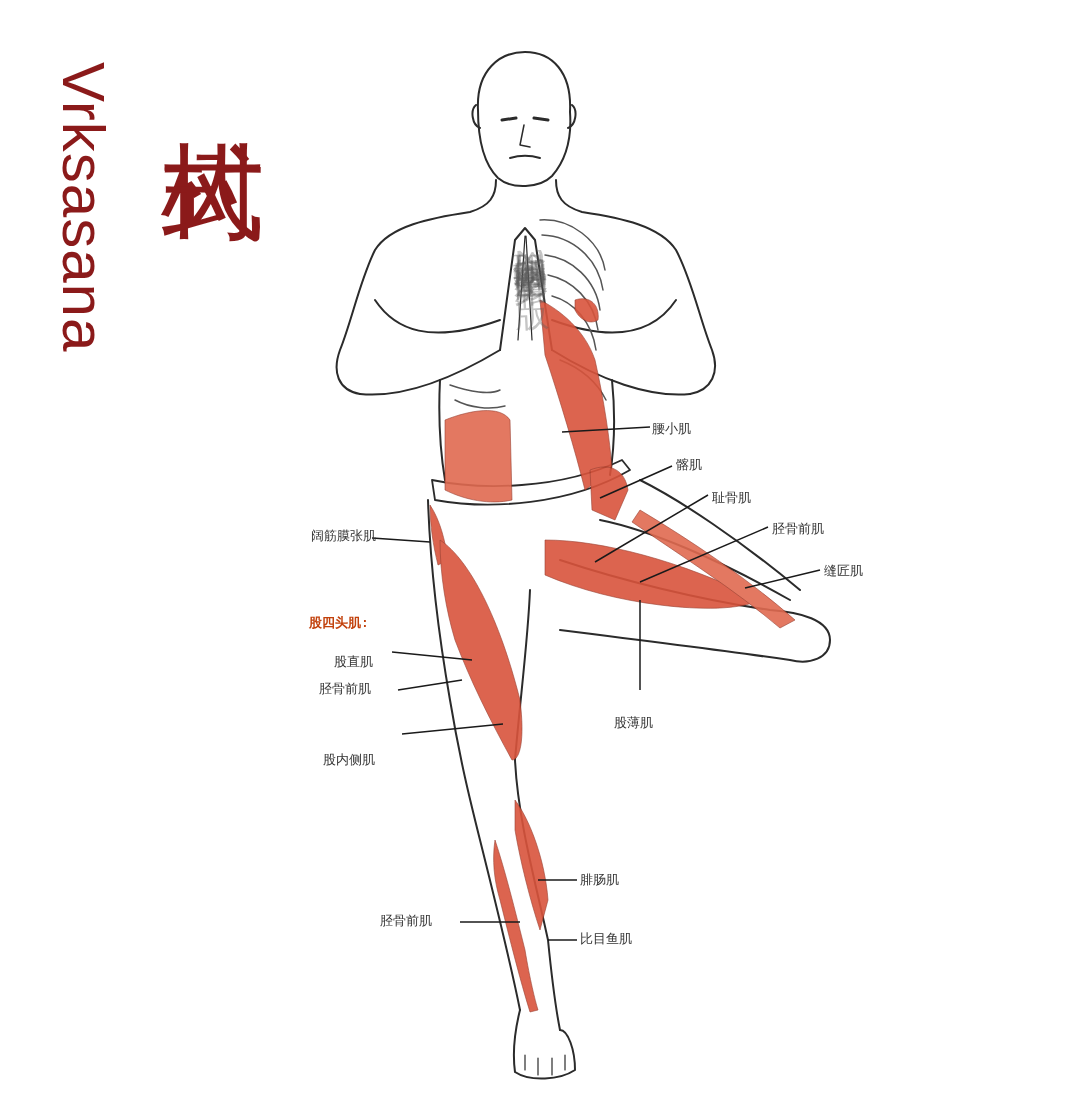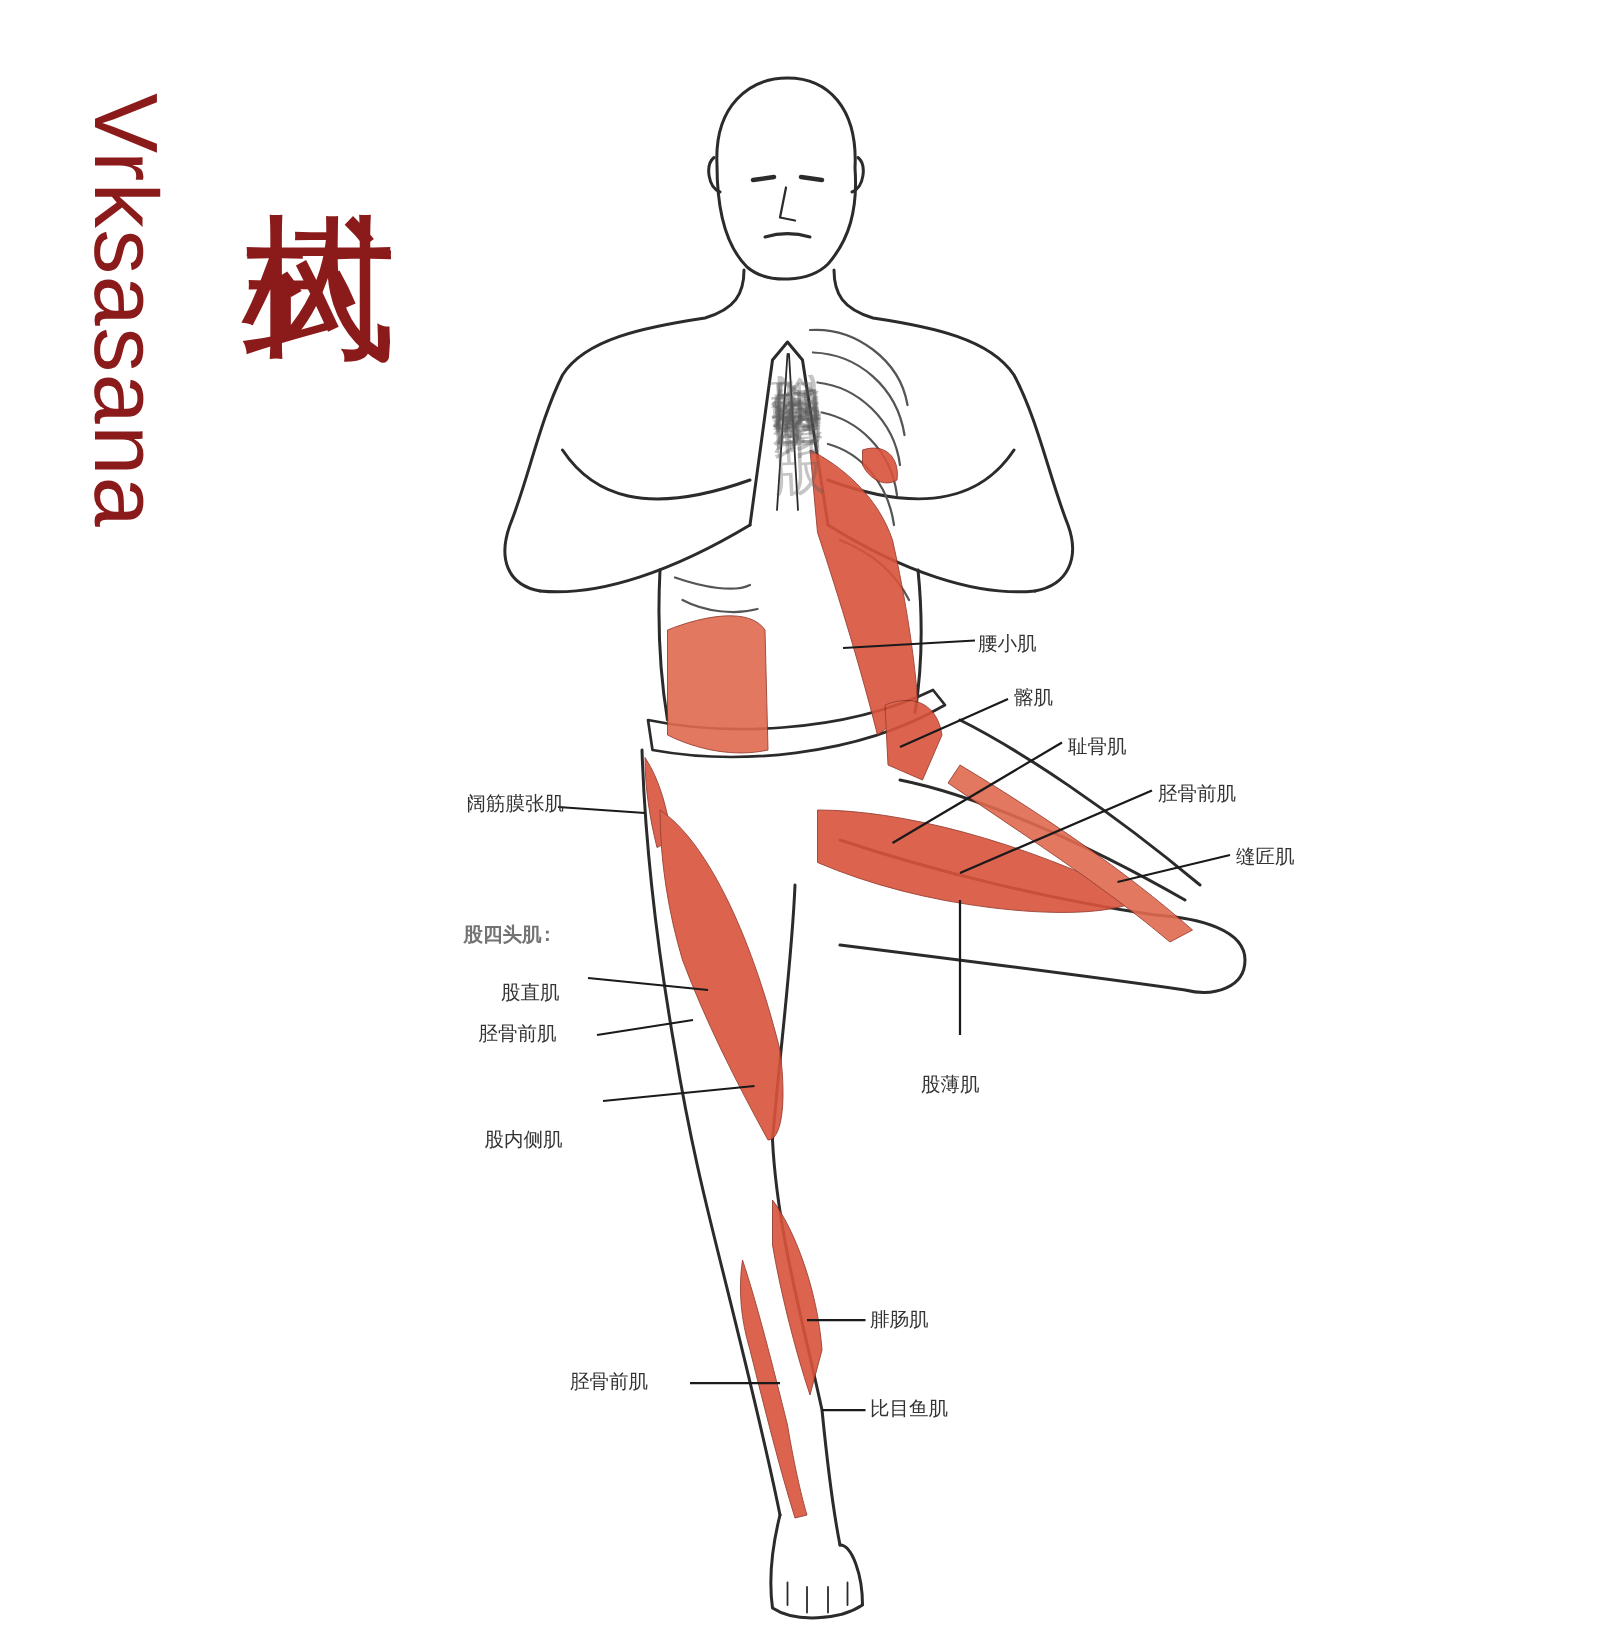--- a/index.html
+++ b/index.html
@@ -9,21 +9,21 @@
               color:#8b1a1a; font-family:"DejaVu Serif","Liberation Serif",serif;
               font-size:104px; line-height:108px; writing-mode:vertical-rl;
               letter-spacing:0; font-weight:normal; }
   .title-en { position:absolute; left:58px; top:62px; color:#8b1a1a;
               font-family:"Liberation Sans","DejaVu Sans",sans-serif;
               font-size:60px; line-height:50px; writing-mode:vertical-rl;
               transform:none; letter-spacing:1px; }
   svg.fig { position:absolute; left:0; top:0; }
   .label { position:absolute; font-size:13px; color:#333; white-space:nowrap;
            font-family:Liberation Mono, monospace; }
-  .label.bold { font-weight:bold; color:#737373; }
+  .label.bold { font-weight:bold; color:#c2410c; }
   .wm { position:absolute; color:rgba(90,90,90,0.35); font-size:34px;
         writing-mode:vertical-rl; font-family:"DejaVu Sans",sans-serif;
         letter-spacing:2px; transform-origin:top left; }
 </style>
 </head>
 <body>
 
 <div class="title-cn">树式</div>
 <div class="title-en">Vrksasana</div>
 

